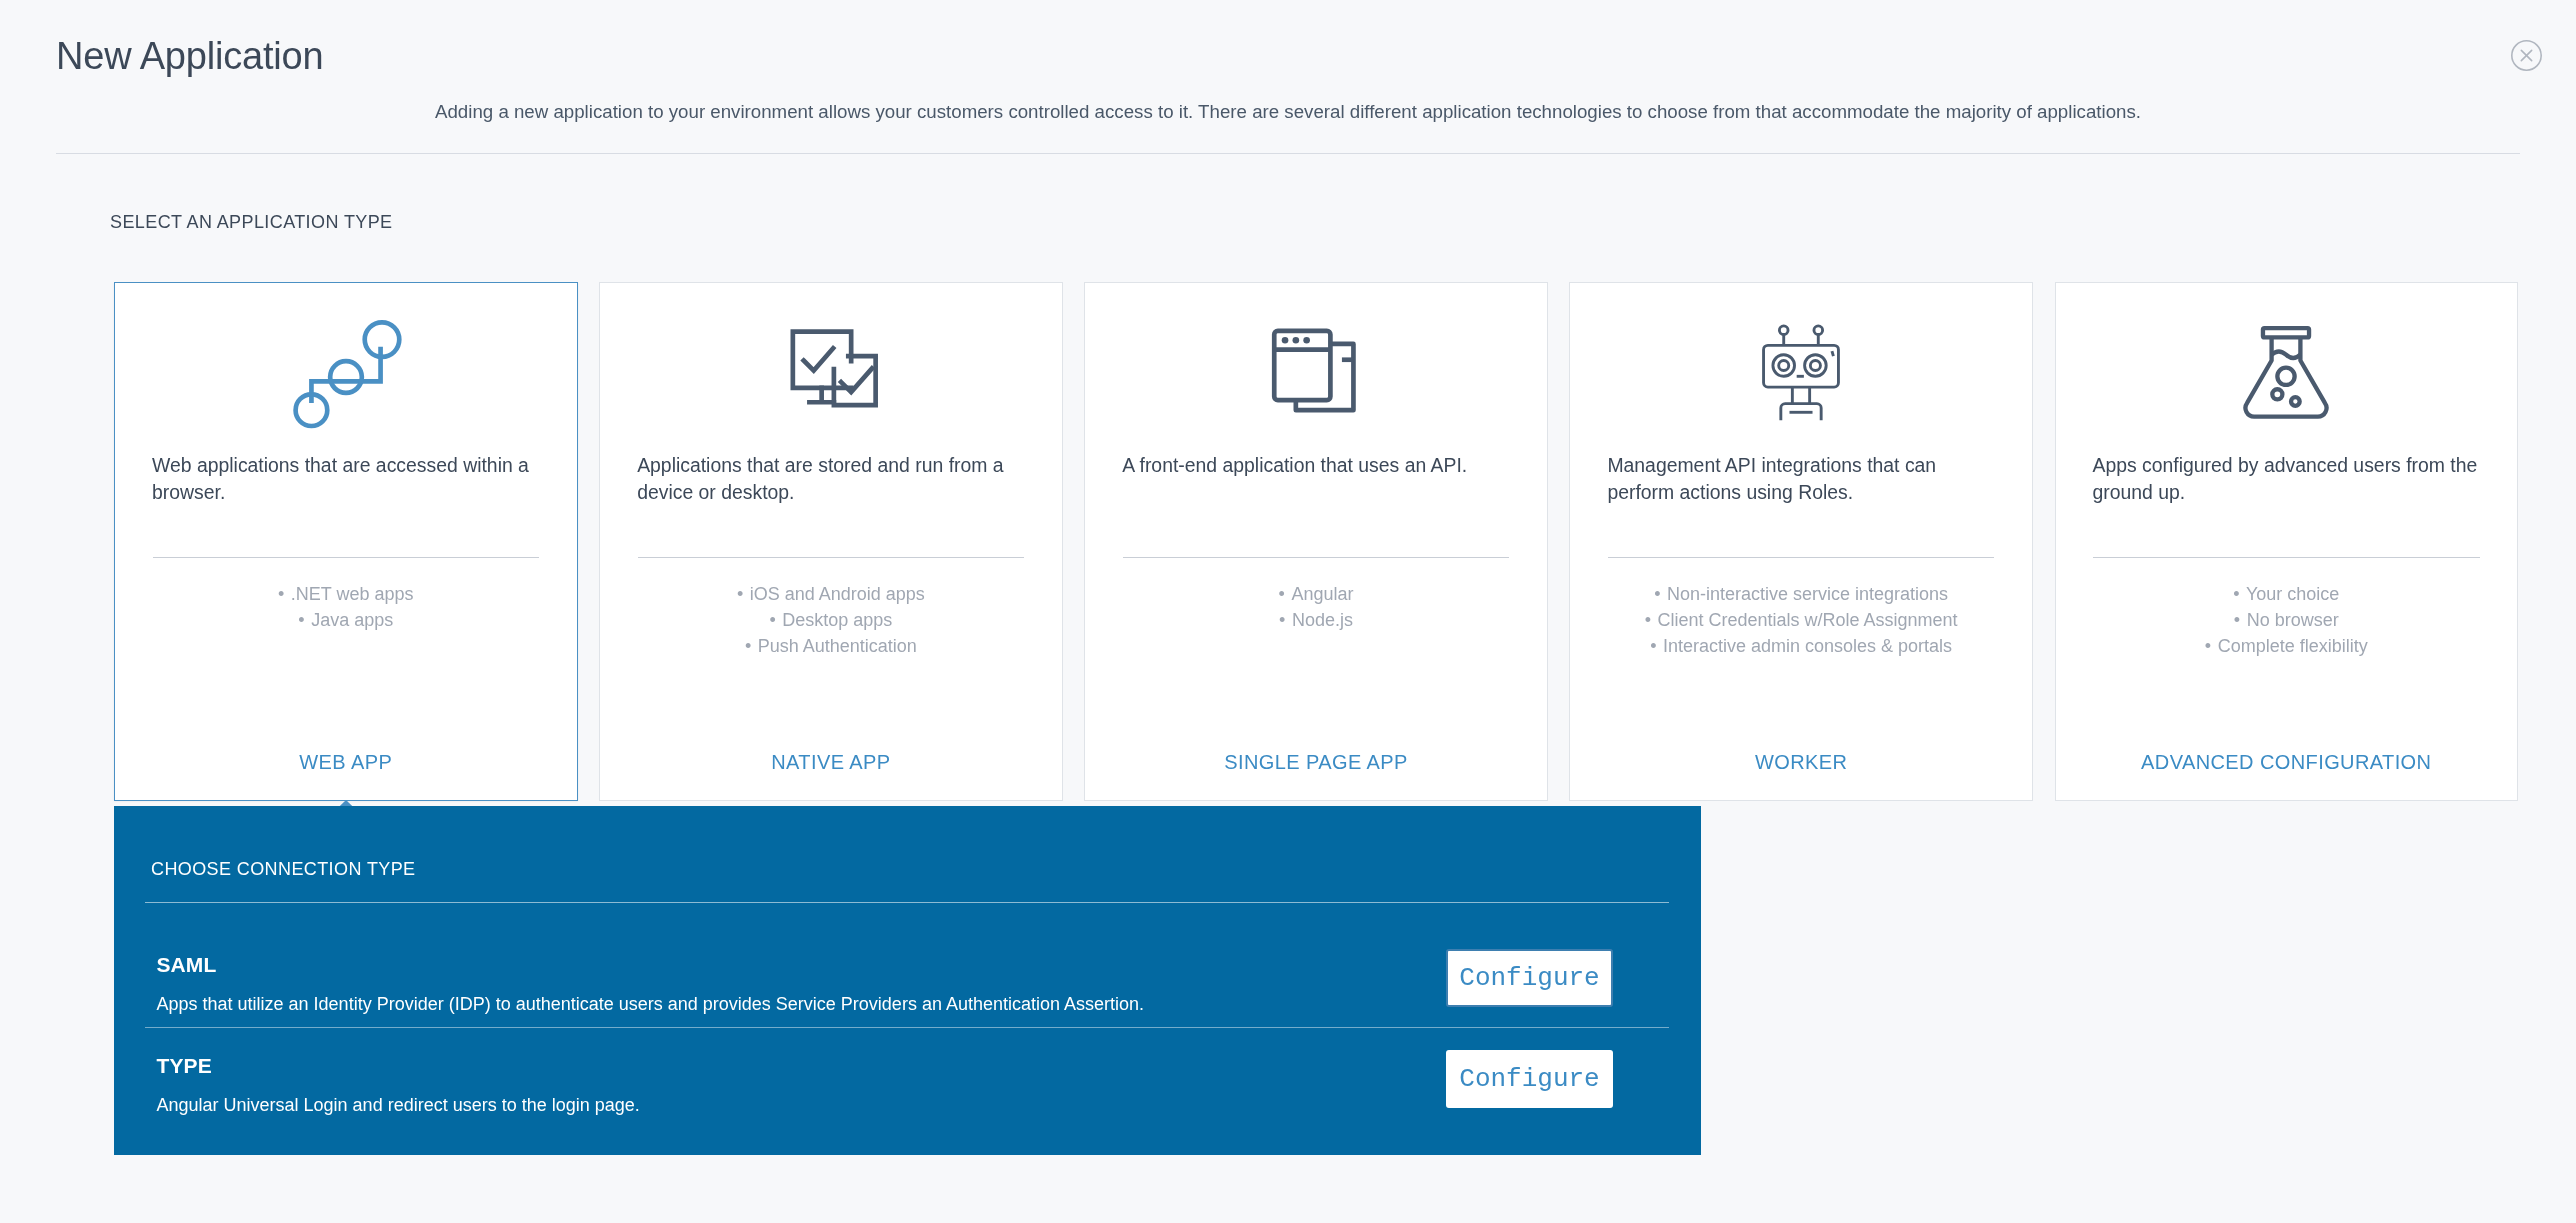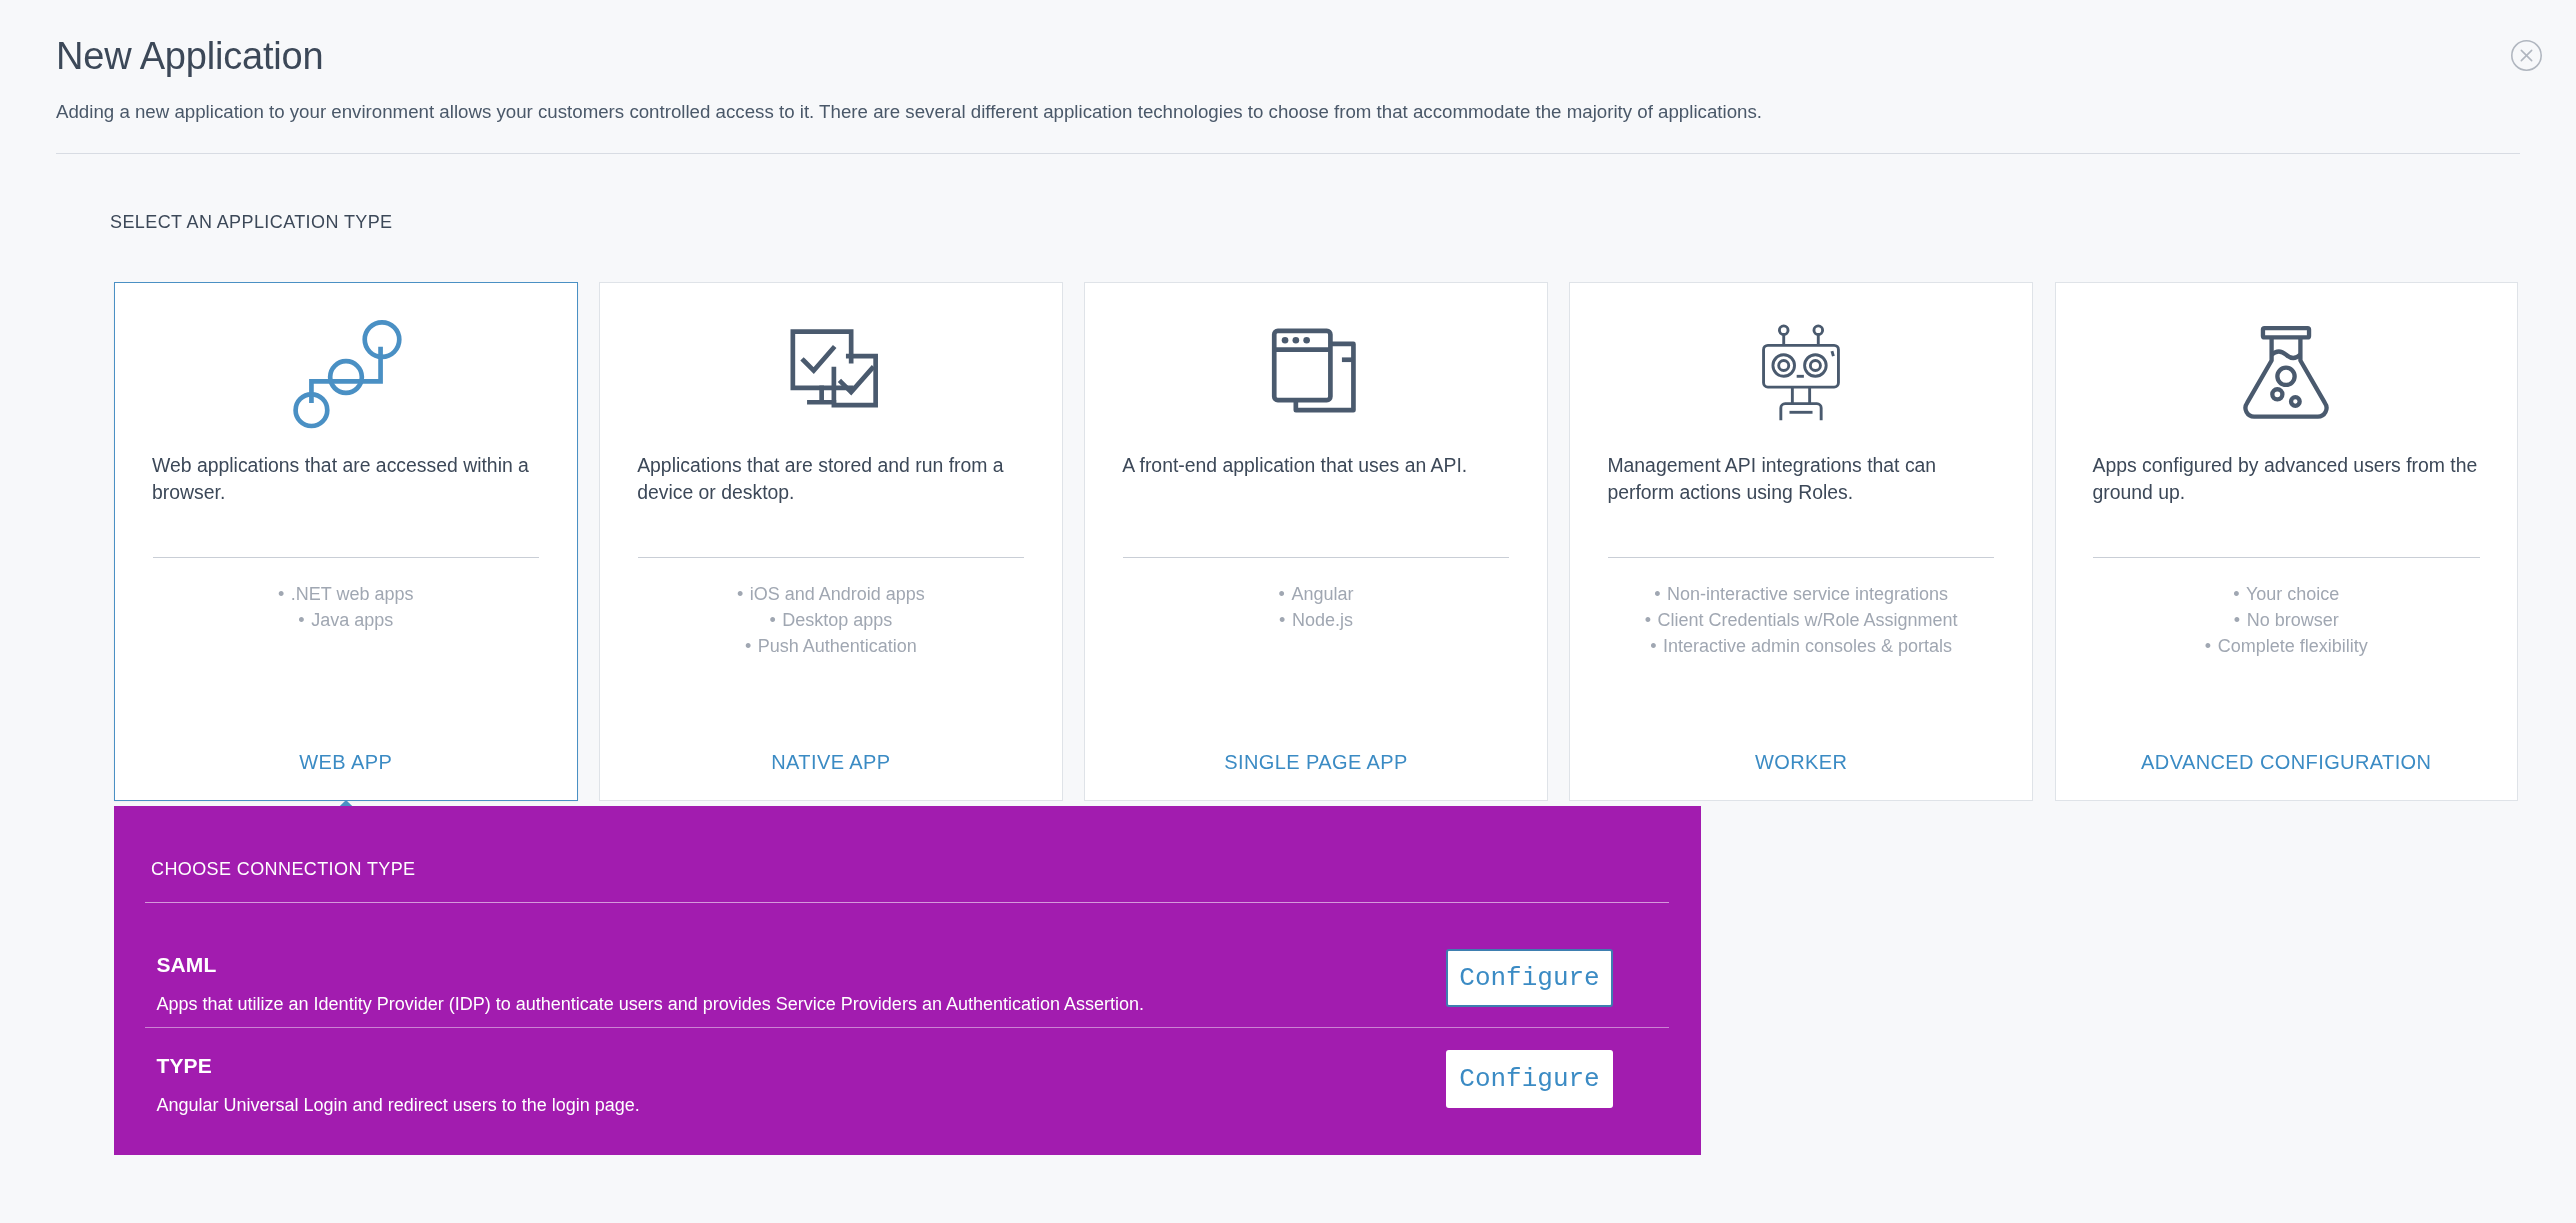--- a/index.html
+++ b/index.html
@@ -15,21 +15,21 @@
   .page { position: relative; width: 2576px; height: 1223px; overflow: hidden; }
 
   
   .hdr { position: absolute; left: 56px; top: 12px; width: 2464px; margin-top: 24px; }
   .hdr-title {
     font-size: 38px; font-weight: 400; color: #3c4858;
     letter-spacing: -0.2px; line-height: 1.1; margin: 0;
   }
   .hdr-sub {
     margin: 20px 0 0 0; font-size: 18.7px; color: #4a5869;
-    line-height: 1.45; font-weight: 400;
+    line-height: 1.45; font-weight: 400; text-align: center;
   }
   .hdr-rule {
     position: absolute; left: 56px; top: 153px; width: 2464px;
     height: 0.7px; background: #d8dce3;
   }
 
   .close-btn {
     position: absolute; right: 33px; top: 39px;
     width: 33px; height: 33px; cursor: pointer; line-height: 0;
   }
@@ -92,21 +92,21 @@
     width: 0; height: 0;
     border-left: 33px solid transparent;
     border-right: 33px solid transparent;
     border-bottom: 32px solid #4a90c4;
   }
 
   
   .conn {
     position: absolute; left: 114px; top: 806px;
     width: 1587px; height: 349px;
-    background: #a21caf;
+    background: #0369a1;
   }
   .conn-label {
     position: absolute; left: 37px; top: 53px;
     font-size: 18px; color: #ffffff; letter-spacing: 0.4px;
   }
   .conn-rule {
     position: absolute; left: 31px; top: 96px; width: 1524px;
     height: 0.7px; background: rgba(255,255,255,.55);
   }
   .conn-row {

